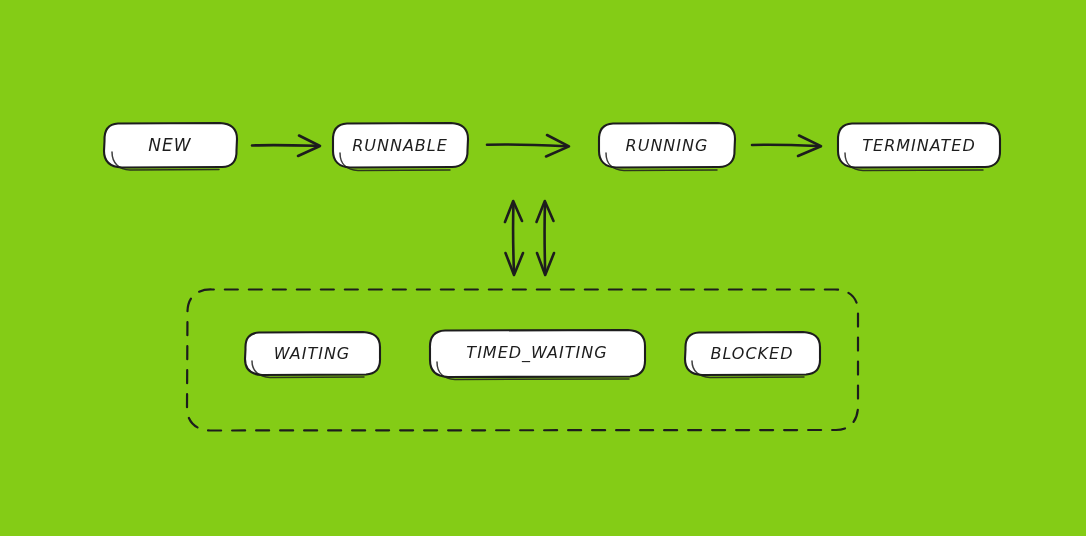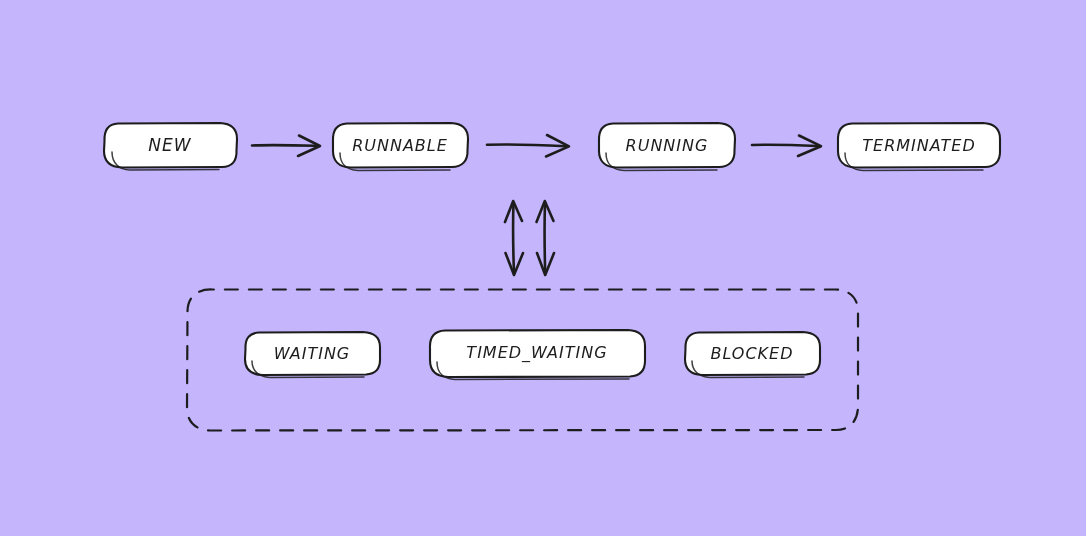--- a/index.html
+++ b/index.html
@@ -10,21 +10,21 @@
   body {
     width: 1086px;
     height: 536px;
     overflow: hidden;
     font-family: "DejaVu Sans", sans-serif;
   }
   #diagram-root {
     position: relative;
     width: 1086px;
     height: 536px;
-    background: #c4b5fd;
+    background: #84cc16;
   }
   svg#diagram-svg {
     position: absolute;
     left: 0;
     top: 0;
     width: 1086px;
     height: 536px;
     display: block;
   }
   .node-shape {

